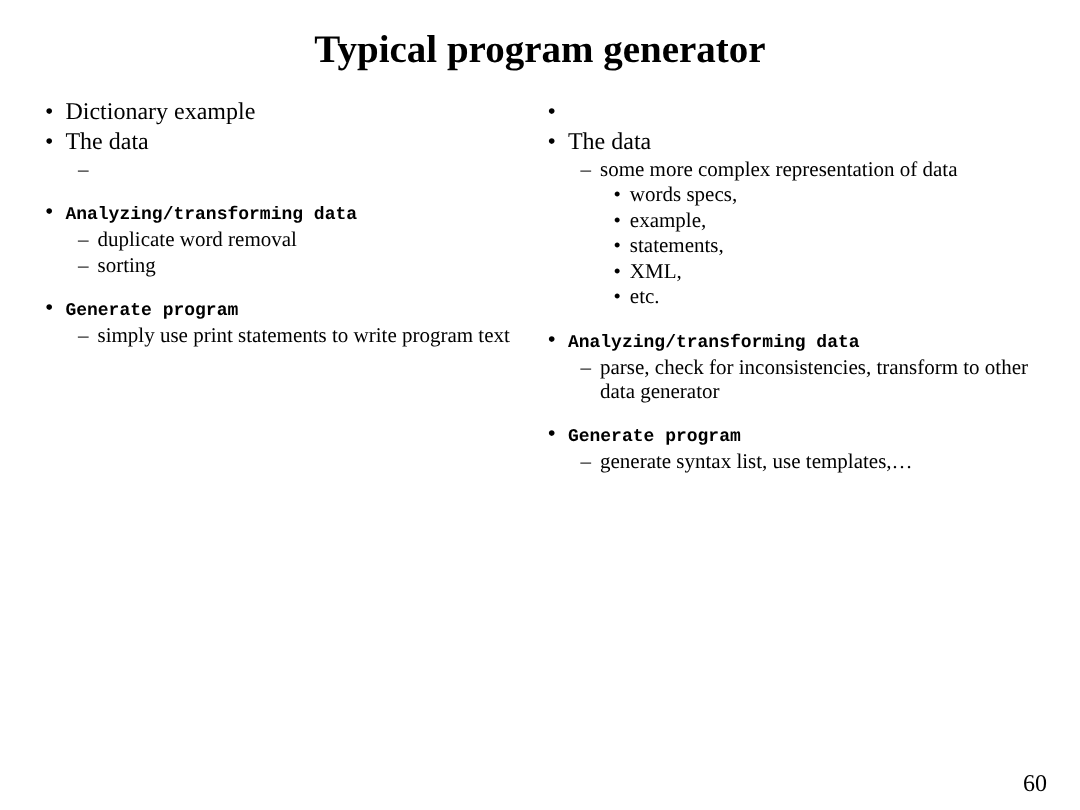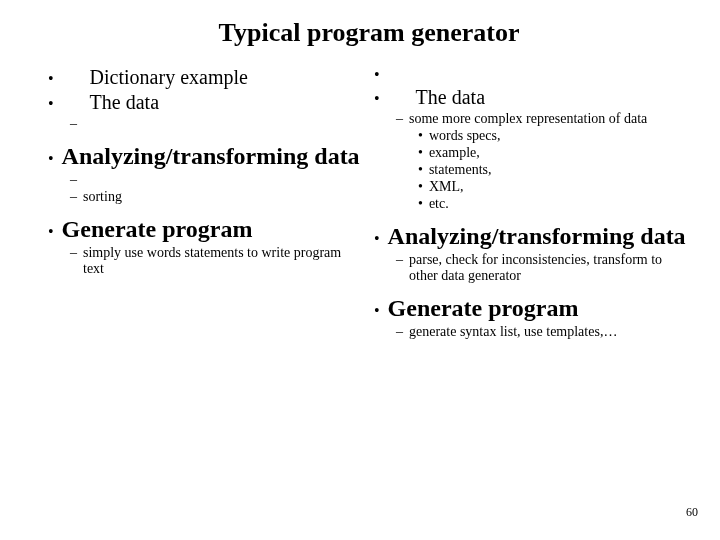--- a/index.html
+++ b/index.html
@@ -8,21 +8,21 @@
       height: 540px;
       background: #fff;
       font-family: 'Times New Roman', Times, serif;
       color: #000;
       overflow: hidden;
       position: relative;
     }
     .page {
       width: 720px;
       height: 540px;
-      padding: 18px 30px 18px 48px;
+      padding: 18px 30px 18px 30px;
       display: flex;
       flex-direction: column;
     }
     .title {
       text-align: center;
       font-size: 26px;
       font-weight: bold;
       margin-bottom: 18px;
       font-family: 'Times New Roman', Times, serif;
     }
@@ -42,27 +42,26 @@
       display: flex;
       align-items: baseline;
       font-size: 16px;
       margin-bottom: 2px;
     }
     .bullet-main .bullet {
       margin-right: 8px;
       font-size: 16px;
     }
     .bullet-main .label {
-      font-size: 20px;
-      margin-left: 28px;
+      font-size: 16px;
     }
     .bullet-main .label-large {
-      font-size: 24px;
+      font-size: 12px;
       font-weight: bold;
-      font-family: Liberation Serif, serif;
+      font-family: Liberation Mono, monospace;
     }
     .sub-item {
       display: flex;
       align-items: baseline;
       margin-left: 22px;
       font-size: 14px;
       margin-bottom: 1px;
     }
     .sub-item .dash {
       margin-right: 6px;
@@ -75,23 +74,23 @@
       margin-bottom: 1px;
     }
     .sub-sub-item .bullet {
       margin-right: 6px;
     }
     .section {
       margin-bottom: 10px;
     }
     .page-number {
       position: absolute;
-      bottom: 20px;
+      bottom: 8px;
       right: 22px;
-      font-size: 12px;
+      font-size: 16px;
       color: #000;
     }
   </style>
 </head>
 <body>
 
 <div class="page">
   <div class="title">Typical program generator</div>
   <div class="columns">
 
@@ -110,35 +109,36 @@
         </div>
       </div>
 
       <div class="section">
         <div class="bullet-main">
           <span class="bullet">•</span>
           <span class="label-large">Analyzing/transforming data</span>
         </div>
         <div class="sub-item">
           <span class="dash">–</span>
+          <span>duplicate word removal</span>
         </div>
         <div class="sub-item">
           <span class="dash">–</span>
           <span>sorting</span>
         </div>
       </div>
 
       <div class="section">
         <div class="bullet-main">
           <span class="bullet">•</span>
           <span class="label-large">Generate program</span>
         </div>
         <div class="sub-item">
           <span class="dash">–</span>
-          <span>simply use words statements to write program text</span>
+          <span>simply use print statements to write program text</span>
         </div>
       </div>
     </div>
 
     <div class="col">
       <div class="section">
         <div class="bullet-main">
           <span class="bullet">•</span>
         </div>
         <div class="bullet-main">

